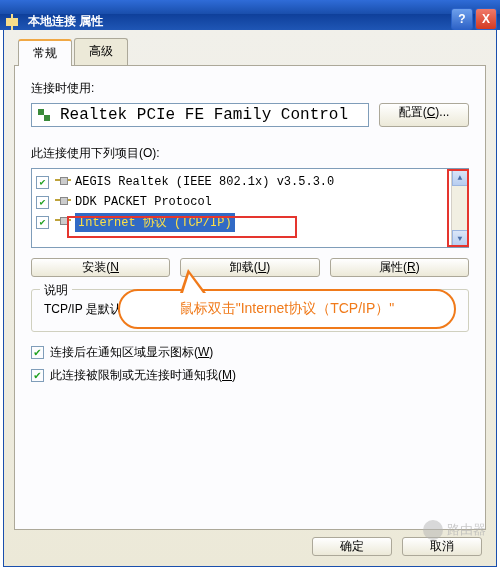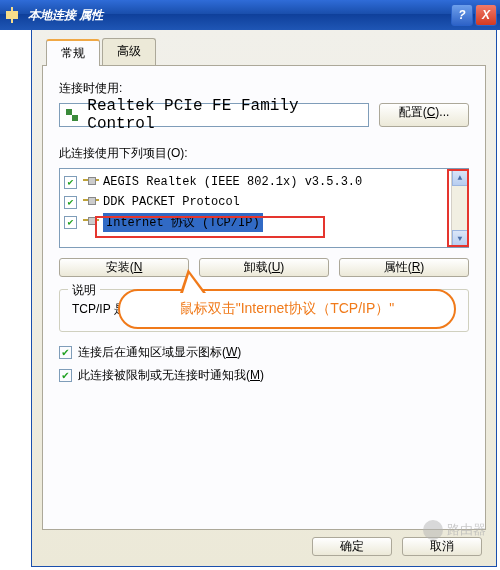--- a/index.html
+++ b/index.html
@@ -1,29 +1,29 @@
 <!DOCTYPE html>
 <html><head>
 <meta charset="utf-8">
 <style>
 * { box-sizing: border-box; margin: 0; padding: 0; }
 body { font-family: "Microsoft YaHei", SimSun, Tahoma, sans-serif; font-size: 12px; background: #fff; width: 500px; height: 570px; position: relative; overflow: hidden; }
 
 
-.titlebar { height: 30px; background: linear-gradient(to bottom, #2f6cd8 0%, #1a4fad 45%, #0e3f9a 46%, #1f56b5 100%); display: flex; align-items: center; padding: 0 3px 0 6px; color: #fff; font-weight: bold; font-style: italic; }
+.titlebar { height: 30px; background: linear-gradient(to bottom, #2f6cd8 0%, #1a4fad 45%, #0e3f9a 46%, #1f56b5 100%); display: flex; align-items: flex-end; padding: 0 3px 0 6px; color: #fff; font-weight: bold; }
 .titlebar .icon { width: 16px; height: 16px; margin-right: 6px; position: relative; }
 .titlebar .icon::before { content: ""; position: absolute; left: 5px; top: 0; width: 2px; height: 16px; background: #f7dd8a; }
 .titlebar .icon::after { content: ""; position: absolute; left: 0; top: 4px; width: 12px; height: 8px; background: #f7dd8a; }
 .titlebar .title { flex: 1; }
 .titlebar .winbtn { width: 22px; height: 22px; margin-left: 2px; border-radius: 3px; display: flex; align-items: center; justify-content: center; font-weight: bold; color: #fff; border: 1px solid #2a62c9; }
 .helpbtn { background: linear-gradient(to bottom, #6ea0ec, #2e63c7); }
 .closebtn { background: linear-gradient(to bottom, #f07a6a, #d33a22); }
 
 
-.windowbody { position: absolute; top: 30px; left: 3px; right: 3px; bottom: 3px; background: linear-gradient(to bottom, #f1f0ea 0%, #ece9d8 100%); border: 1px solid #1a4fad; border-top: none; margin-left: 28px; }
+.windowbody { position: absolute; top: 30px; left: 3px; right: 3px; bottom: 3px; background: linear-gradient(to bottom, #f1f0ea 0%, #ece9d8 100%); border: 1px solid #1a4fad; border-top: none; }
 
 
 .tabs { display: flex; padding: 8px 10px 0 14px; position: relative; z-index: 2; }
 .tab { padding: 4px 14px; border: 1px solid #aca899; background: #ece9d8; border-bottom: none; border-radius: 3px 3px 0 0; margin-right: 2px; cursor: default; }
 .tab.active { background: #fcfcfe; border-top: 2px solid #f0a845; position: relative; top: 1px; }
 .tabpanel { margin: 0 10px; border: 1px solid #aca899; background: #fcfcfe; padding: 14px 16px 12px 16px; height: 465px; position: relative; }
 
 .label { margin-bottom: 6px; }
 .adapter-row { display: flex; gap: 10px; margin-bottom: 18px; }
 .adapter-box { flex: 1; border: 1px solid #7f9db9; background: #fff; height: 24px; display: flex; align-items: center; padding: 0 4px; font-family: "Courier New", monospace; font-size: 16px; }
@@ -31,21 +31,21 @@
 .net-icon::before { content: ""; position: absolute; left: 2px; top: 1px; width: 6px; height: 6px; background: #3a8a3a; }
 .net-icon::after { content: ""; position: absolute; left: 8px; top: 7px; width: 6px; height: 6px; background: #3a8a3a; }
 .btn { border: 1px solid #aca899; background: linear-gradient(to bottom, #fff, #ece9d8); padding: 0 10px; border-radius: 3px; cursor: default; min-width: 90px; text-align: center; }
 .btn u { text-decoration: underline; }
 
 
 .listwrap { position: relative; margin-top: 6px; }
 .listbox { border: 1px solid #7f9db9; background: #fff; height: 80px; font-family: "Courier New", monospace; font-size: 12px; overflow: hidden; display: flex; }
 .listcontent { flex: 1; padding: 3px 2px; }
 .listrow { display: flex; align-items: center; height: 20px; padding: 0 2px; white-space: nowrap; }
-.listrow.selected .itemtext { background: #316ac5; color: #000000; padding: 1px 3px; }
+.listrow.selected .itemtext { background: #316ac5; color: #fde047; padding: 1px 3px; }
 .checkbox { width: 13px; height: 13px; border: 1px solid #7f9db9; margin-right: 6px; display: flex; align-items: center; justify-content: center; font-size: 10px; color: #21a121; }
 .checkbox.checked::after { content: "✔"; }
 .proto-icon { width: 16px; height: 14px; margin-right: 4px; position: relative; }
 .proto-icon::before { content: ""; position: absolute; left: 0; top: 4px; width: 16px; height: 2px; background: #bfa33a; }
 .proto-icon::after { content: ""; position: absolute; left: 5px; top: 2px; width: 6px; height: 6px; border: 1px solid #888; background: #ccc; }
 .scrollbar { width: 17px; background: #f1efe2; display: flex; flex-direction: column; border-left: 1px solid #d4d0c8; }
 .scrollbtn { height: 17px; background: linear-gradient(to bottom, #dbe6f8, #b7cdf0); border: 1px solid #9bb5e0; display: flex; align-items: center; justify-content: center; font-size: 8px; color: #4a6ea9; }
 .scrolltrack { flex: 1; }
 .red-annot { position: absolute; border: 2px solid #e53); border: 2px solid #e5352e; pointer-events: none; }
 .annot-list-item { top: 48px; left: 36px; width: 230px; height: 22px; }

